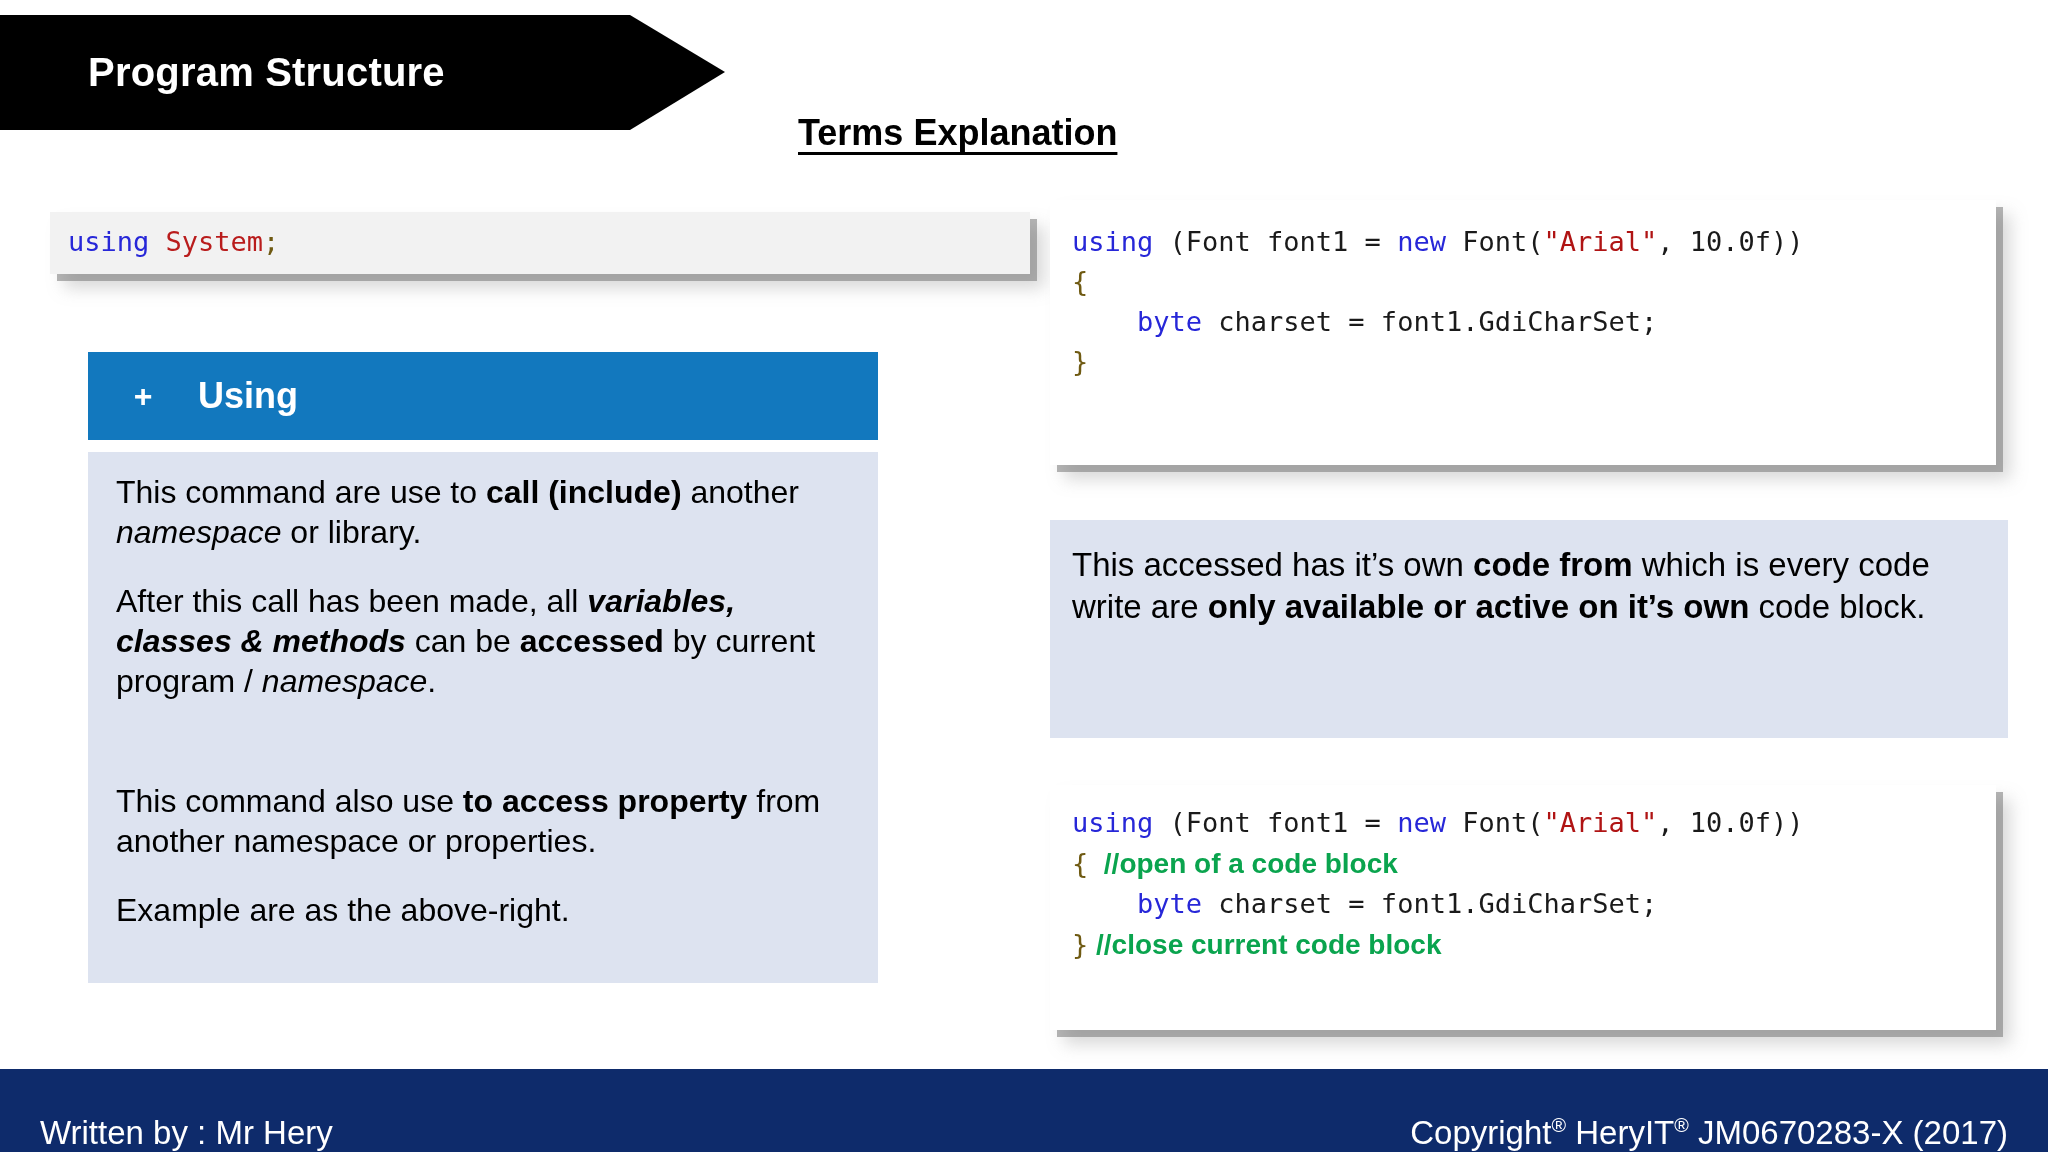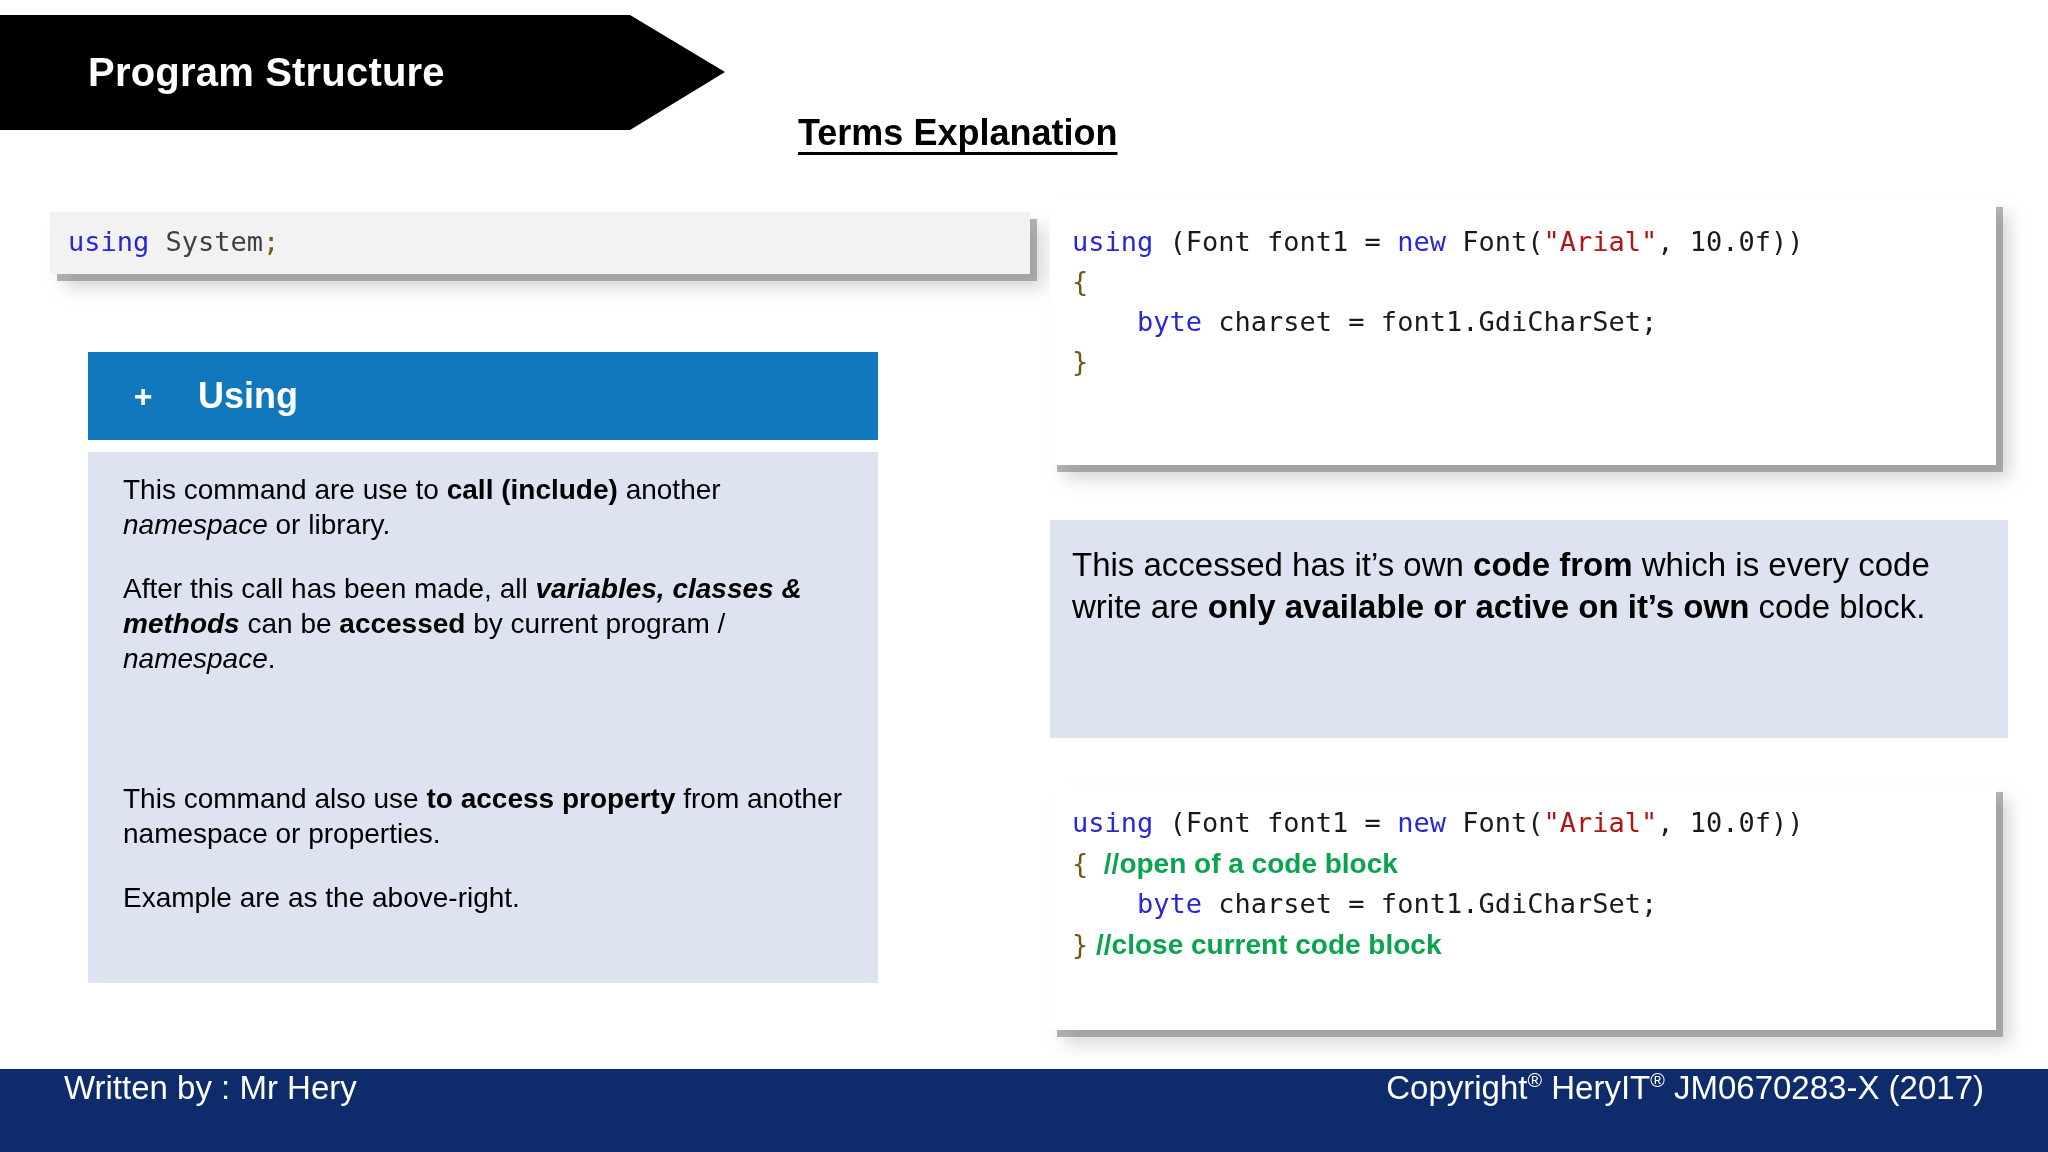--- a/index.html
+++ b/index.html
@@ -63,21 +63,21 @@
     font-family: "DejaVu Sans Mono", "Liberation Mono", monospace;
     font-size: 27px;
     line-height: 1.48;
     color: #1a1a1a;
     white-space: pre;
     overflow: hidden;
   }
   .codebox.white { background: #ffffff; }
 
   .kw   { color: #2727d8; }          
-  .type { color: #404040; }          
+  .type { color: #b91c1c; }          
   .str  { color: #b01414; }          
   .punc { color: #6f5a12; }          
   .cmt  {
     color: #0aa44e;
     font-family: "Liberation Sans", sans-serif;
     font-weight: bold;
     font-size: 28px;
   }
 
   
@@ -110,23 +110,23 @@
   .bh-label {
     font-size: 36px;
     font-weight: bold;
   }
 
   
   .textpanel {
     position: absolute;
     background: #dde3f0;
     color: #000000;
-    font-size: 28px;
+    font-size: 32px;
     line-height: 1.26;
-    padding: 20px 26px 20px 35px;
+    padding: 20px 26px 20px 28px;
   }
   .textpanel p { margin: 0; }
   .textpanel p + p { margin-top: 28px; }
   .b  { font-weight: bold; }
   .i  { font-style: italic; }
   .bi { font-weight: bold; font-style: italic; }
 
   #panel-left-1 { left: 88px; top: 452px;  width: 790px; height: 337px; }
   #panel-left-2 { left: 88px; top: 761px;  width: 790px; height: 222px; }
 
@@ -160,23 +160,23 @@
   
   .footer {
     position: absolute;
     left: 0;
     bottom: 0;
     width: 2048px;
     height: 83px;
     background: #0e2b6b;
     color: #ffffff;
     display: flex;
-    align-items: flex-start;
+    align-items: flex-end;
     justify-content: space-between;
-    padding: 0 64px;
+    padding: 0 40px;
     font-size: 33px;
   }
   .footer sup { font-size: 0.6em; vertical-align: super; }
 </style>
 </head>
 <body>
 
 <div id="slide">
 
   <div class="banner">

